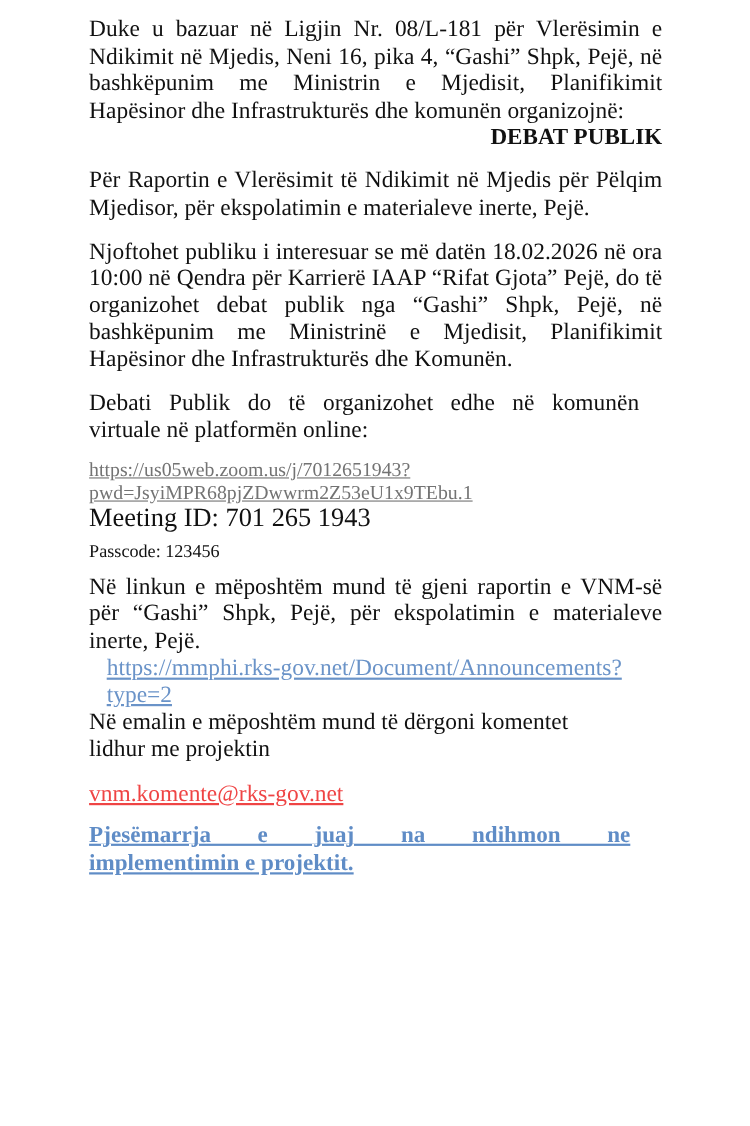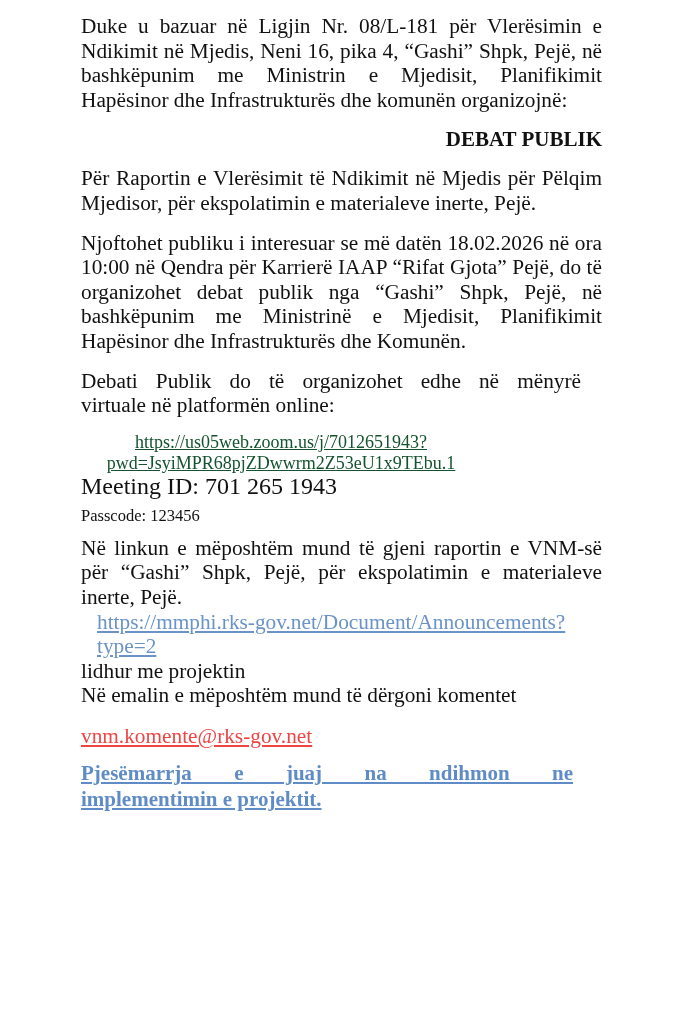--- a/index.html
+++ b/index.html
@@ -20,40 +20,40 @@
       left: 81px;
       top: 14px;
       width: 521px;
     }
     p {
       margin: 0;
       font-size: 21.3px;
       line-height: 24.6px;
       text-align: justify;
     }
-    .p-intro { margin-bottom: 15px; }
+    .p-intro { }
     .title {
       text-align: right;
       font-weight: bold;
       font-size: 21px;
       line-height: 24px;
       margin-bottom: 15px;
       padding-left: 2px;
     }
     .p-report { margin-bottom: 15px; }
     .p-notice { margin-bottom: 15px; }
     .p-virtual { margin-bottom: 14px; text-align: justify; width: 500px; }
     .p-virtual .last { text-align: left; }
     .zoom-link {
       display: block;
       font-size: 18px;
       line-height: 21.5px;
-      color: #14532d;
+      color: #737373;
       text-decoration: underline;
-      text-align: center;
+      text-align: left;
       word-break: break-all;
       width: 400px;
     }
     .meeting {
       font-size: 24px;
       line-height: 22px;
       text-align: left;
       margin-bottom: 9px;
     }
     .passcode {
@@ -107,43 +107,43 @@
 
   <p class="p-intro">Duke u bazuar në Ligjin Nr. 08/L-181 për Vlerësimin e Ndikimit në Mjedis, Neni 16, pika 4, “Gashi” Shpk, Pejë, në bashkëpunim me Ministrin e Mjedisit, Planifikimit Hapësinor dhe Infrastrukturës dhe komunën organizojnë:</p>
 
   <div class="title">DEBAT PUBLIK</div>
 
   <p class="p-report">Për Raportin e Vlerësimit të  Ndikimit në Mjedis për Pëlqim Mjedisor, për ekspolatimin e materialeve inerte, Pejë.</p>
 
   <p class="p-notice">Njoftohet publiku i interesuar se më datën 18.02.2026 në ora 10:00 në Qendra për Karrierë IAAP “Rifat Gjota” Pejë, do të organizohet debat publik nga “Gashi” Shpk, Pejë, në bashkëpunim me Ministrinë e Mjedisit, Planifikimit Hapësinor dhe Infrastrukturës dhe Komunën.</p>
 
   <p class="p-virtual">
-    <span class="just-line">Debati Publik do të organizohet edhe në mënyrë</span>
+    <span class="just-line">Debati Publik do të organizohet edhe në komunën</span>
     <span class="line last">virtuale në platformën online:</span>
   </p>
 
   <a class="zoom-link">
     <span class="line">https://us05web.zoom.us/j/7012651943?</span>
     <span class="line">pwd=JsyiMPR68pjZDwwrm2Z53eU1x9TEbu.1</span>
   </a>
 
   <div class="meeting">Meeting ID: 701 265 1943</div>
 
   <div class="passcode">Passcode: 123456</div>
 
   <p class="p-link-info">Në linkun e mëposhtëm  mund të gjeni raportin e VNM-së për “Gashi” Shpk, Pejë, për ekspolatimin e materialeve inerte, Pejë.</p>
 
   <a class="mmphi-link">
     <span class="line">https://mmphi.rks-gov.net/Document/Announcements?</span>
     <span class="line">type=2</span>
   </a>
 
   <p class="p-email-info">
+    <span class="line">Në emalin e mëposhtëm mund të dërgoni komentet</span>
     <span class="line">lidhur me projektin</span>
-    <span class="line">Në emalin e mëposhtëm mund të dërgoni komentet</span>
   </p>
 
   <a class="email-link">vnm.komente@rks-gov.net</a>
 
   <div class="closing">
     <span class="just-line">Pjesëmarrja e juaj na ndihmon ne</span>
     <span class="line">implementimin e projektit.</span>
   </div>
 
 </div>

